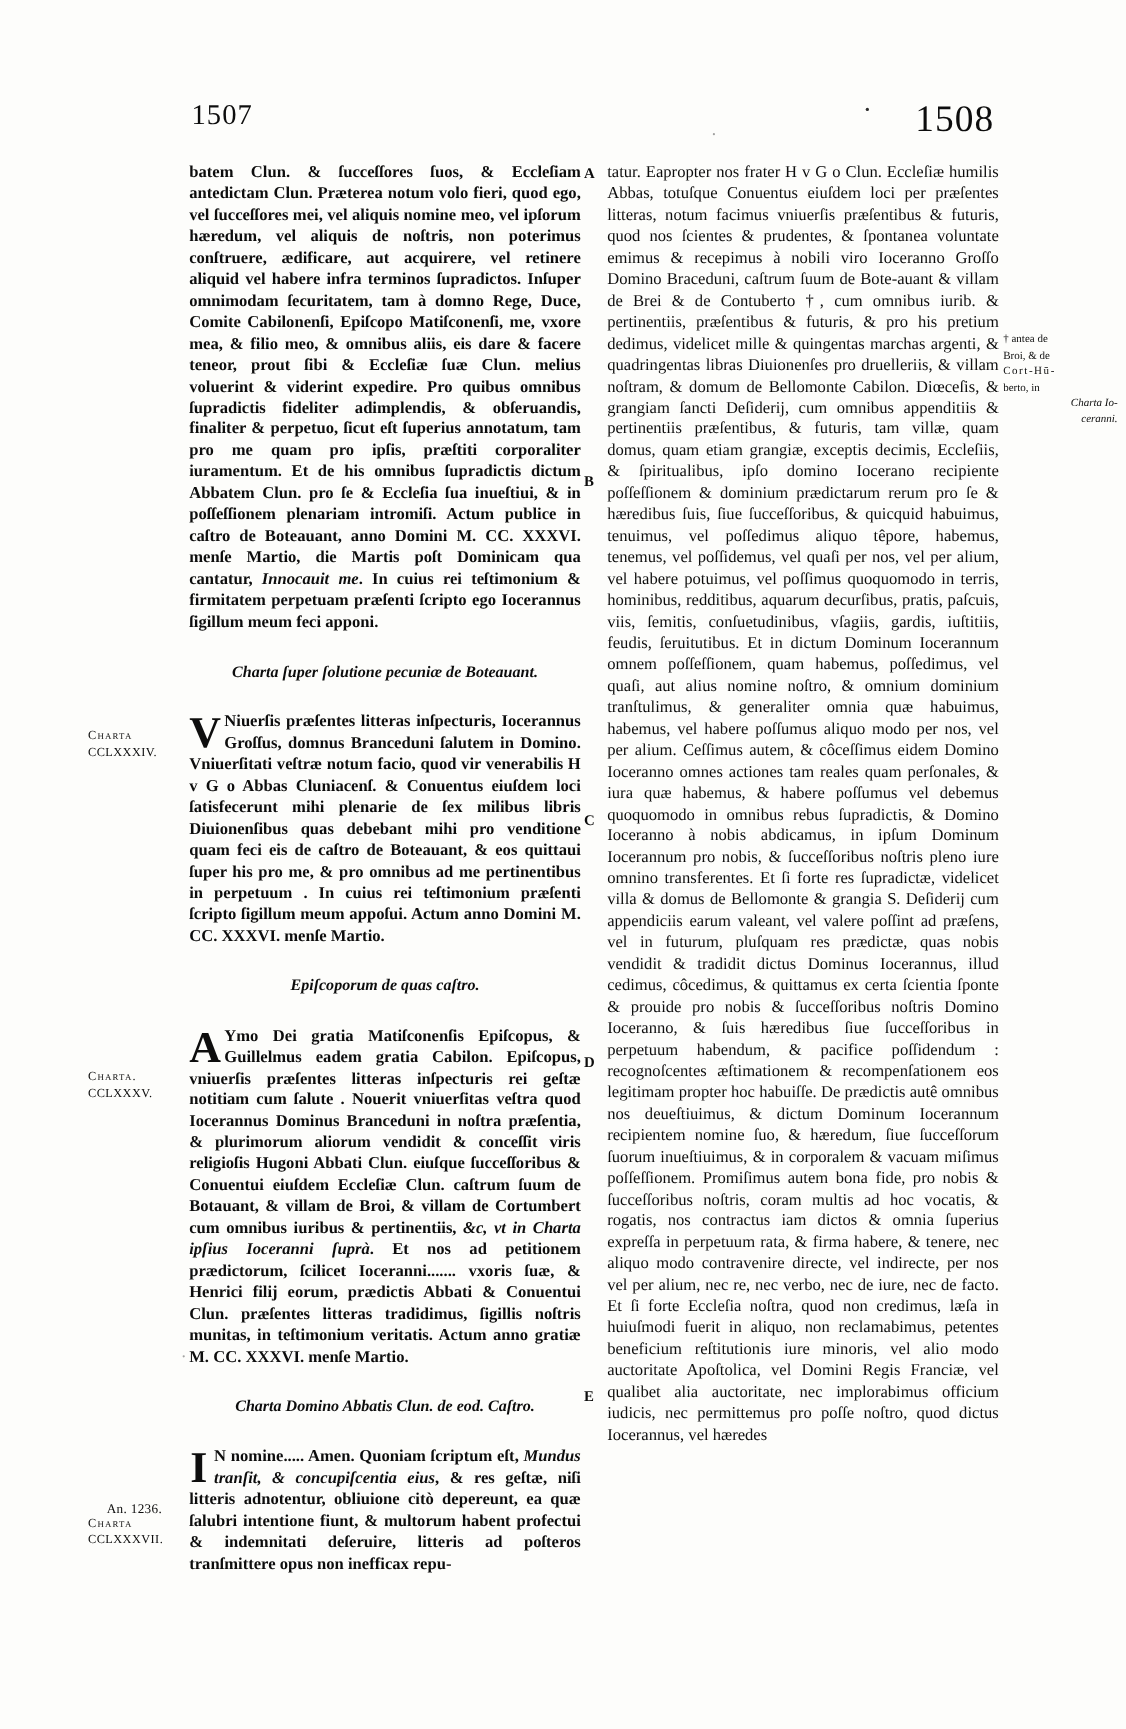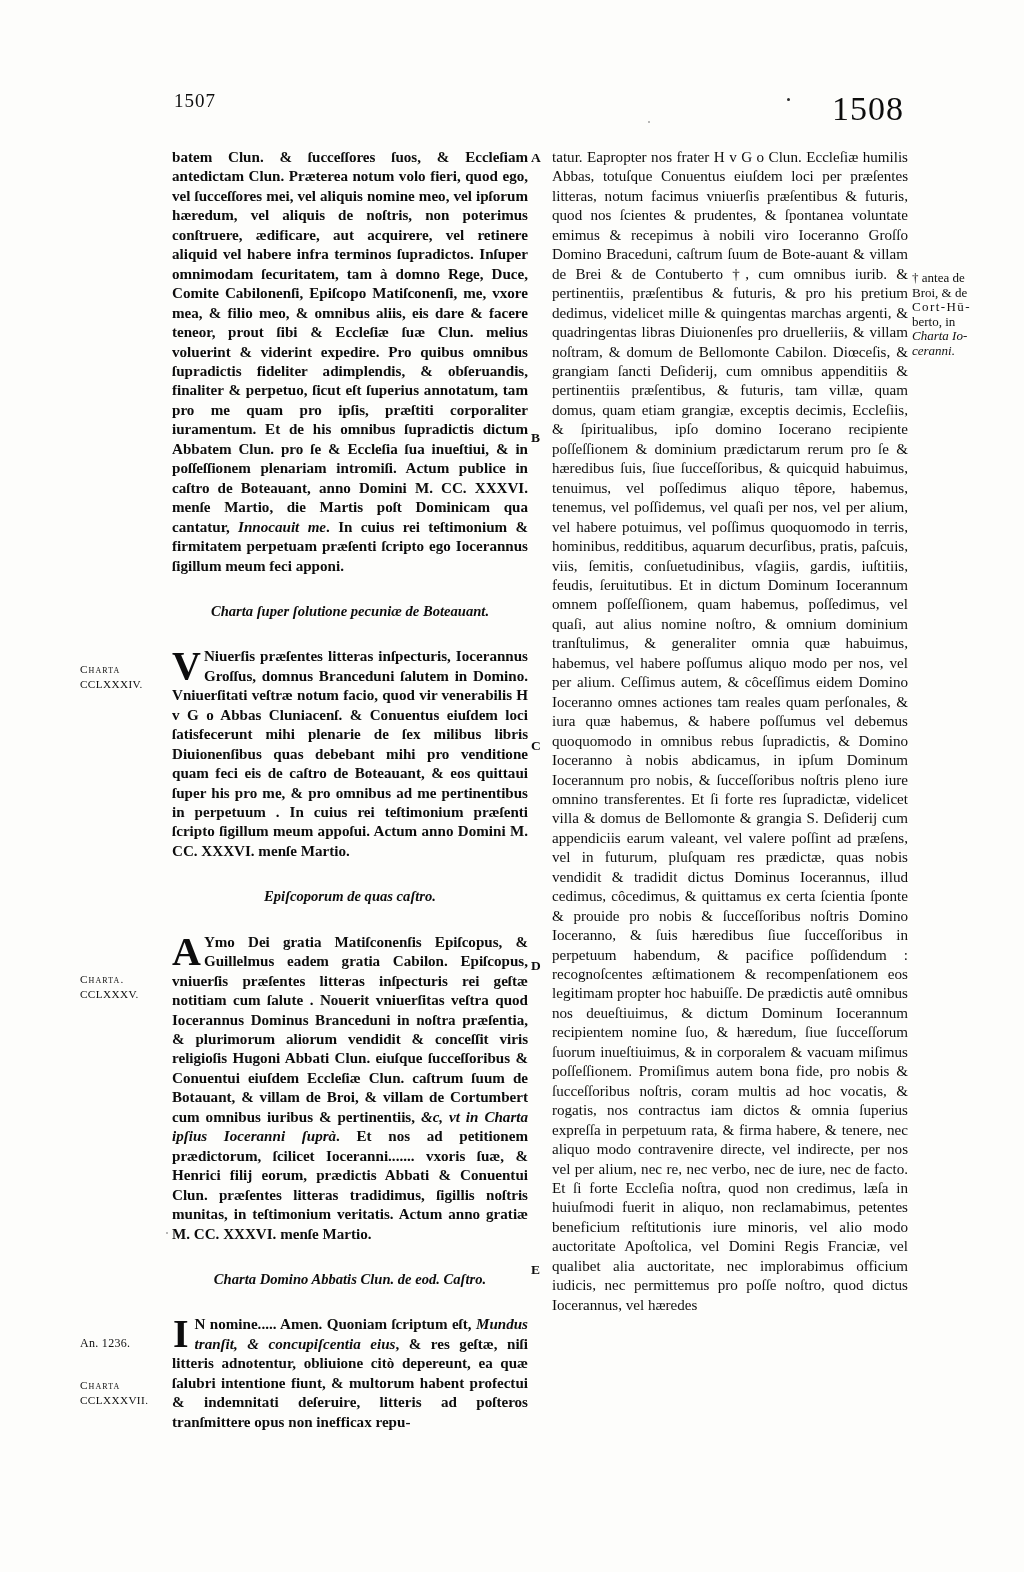--- a/index.html
+++ b/index.html
@@ -25,21 +25,21 @@
     position: absolute;
     top: 84px;
     left: 150px;
     width: 760px;
     height: 40px;
   }
   .runhead .folio-left {
     position: absolute;
     left: 24px;
     top: 6px;
-    font-size: 19px;
+    font-size: 26px;
     letter-spacing: 1px;
     font-family: "Liberation Serif", serif;
   }
   .runhead .folio-right {
     position: absolute;
     right: 6px;
     top: 6px;
     font-size: 34px;
     letter-spacing: 1px;
   }
@@ -127,48 +127,49 @@
     display: block;
     font-variant: small-caps;
     letter-spacing: 1.1px;
   }
   .margin-label .lbl-num {
     display: block;
     letter-spacing: 0.4px;
   }
   .margin-year {
     position: absolute;
-    left: 80px;
+    left: 97px;
     width: 92px;
     font-size: 12px;
     letter-spacing: 0.3px;
+    margin-top: 28px;
   }
 
   
   .gutter-letter {
     position: absolute;
     left: 531px;
     font-size: 13.5px;
     font-weight: bold;
     font-family: "Liberation Serif", serif;
   }
 
   
   .side-note {
     position: absolute;
     left: 912px;
-    top: 271px;
+    top: 302px;
     width: 104px;
-    font-size: 13px;
+    font-size: 10px;
     line-height: 14.6px;
     text-align: left;
   }
   .side-note div { white-space: nowrap; }
   .side-note .sn-spread { letter-spacing: 1.4px; }
-  .side-note .it { font-style: italic; }
+  .side-note .it { font-style: italic; text-align: right; }
 
   
   .speck-dot {
     position: absolute;
     width: 2px; height: 2px;
     background: #555;
     border-radius: 50%;
     opacity: .55;
   }
 </style>

